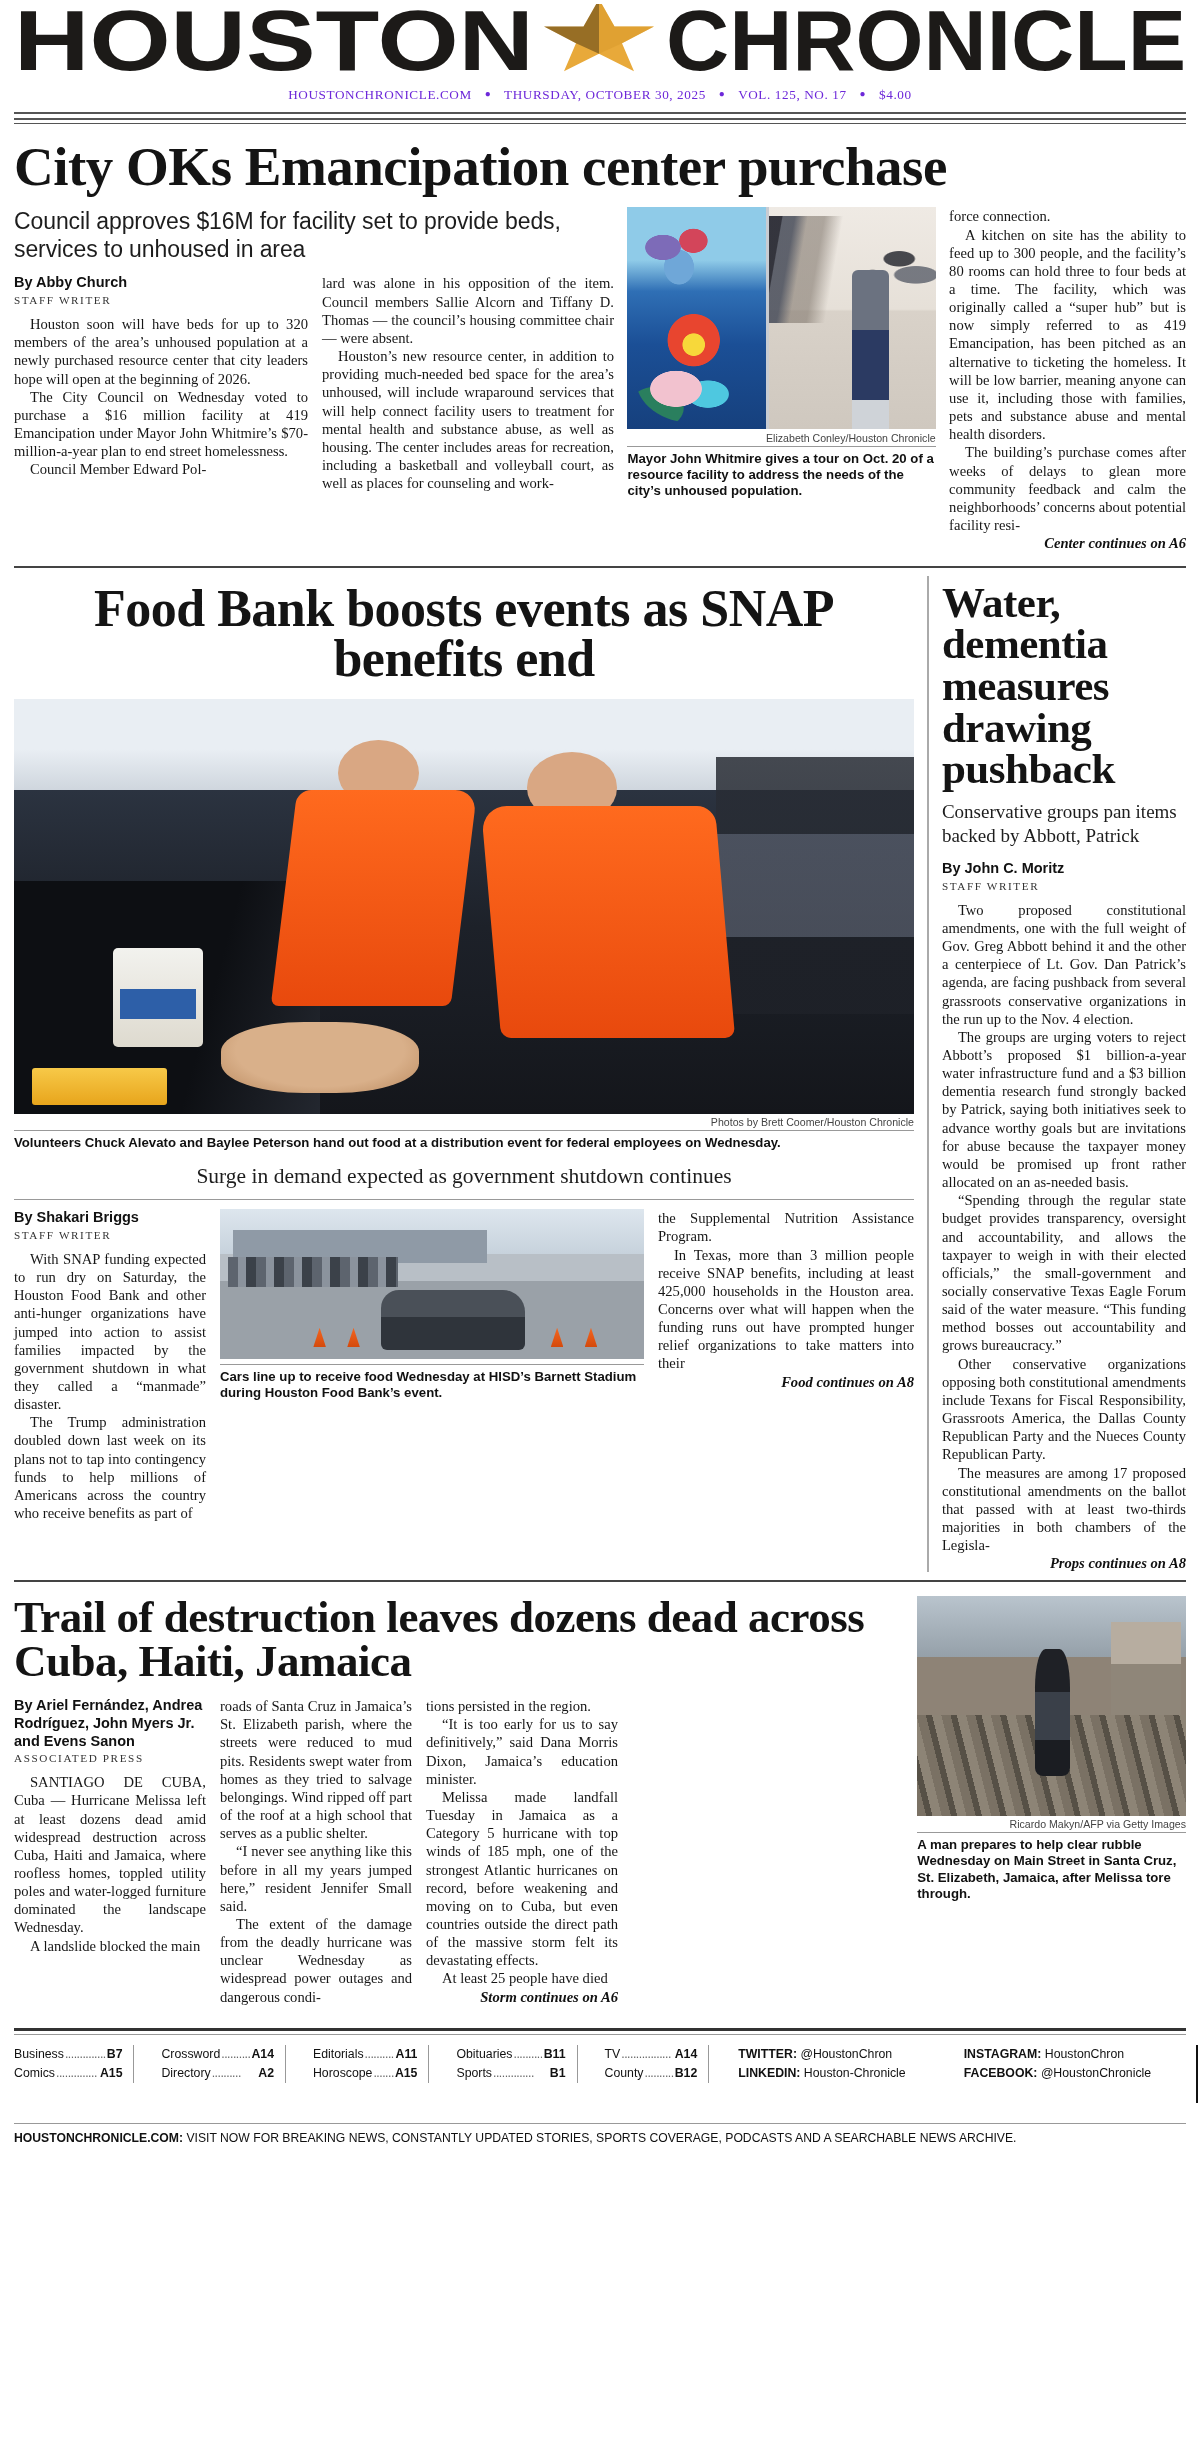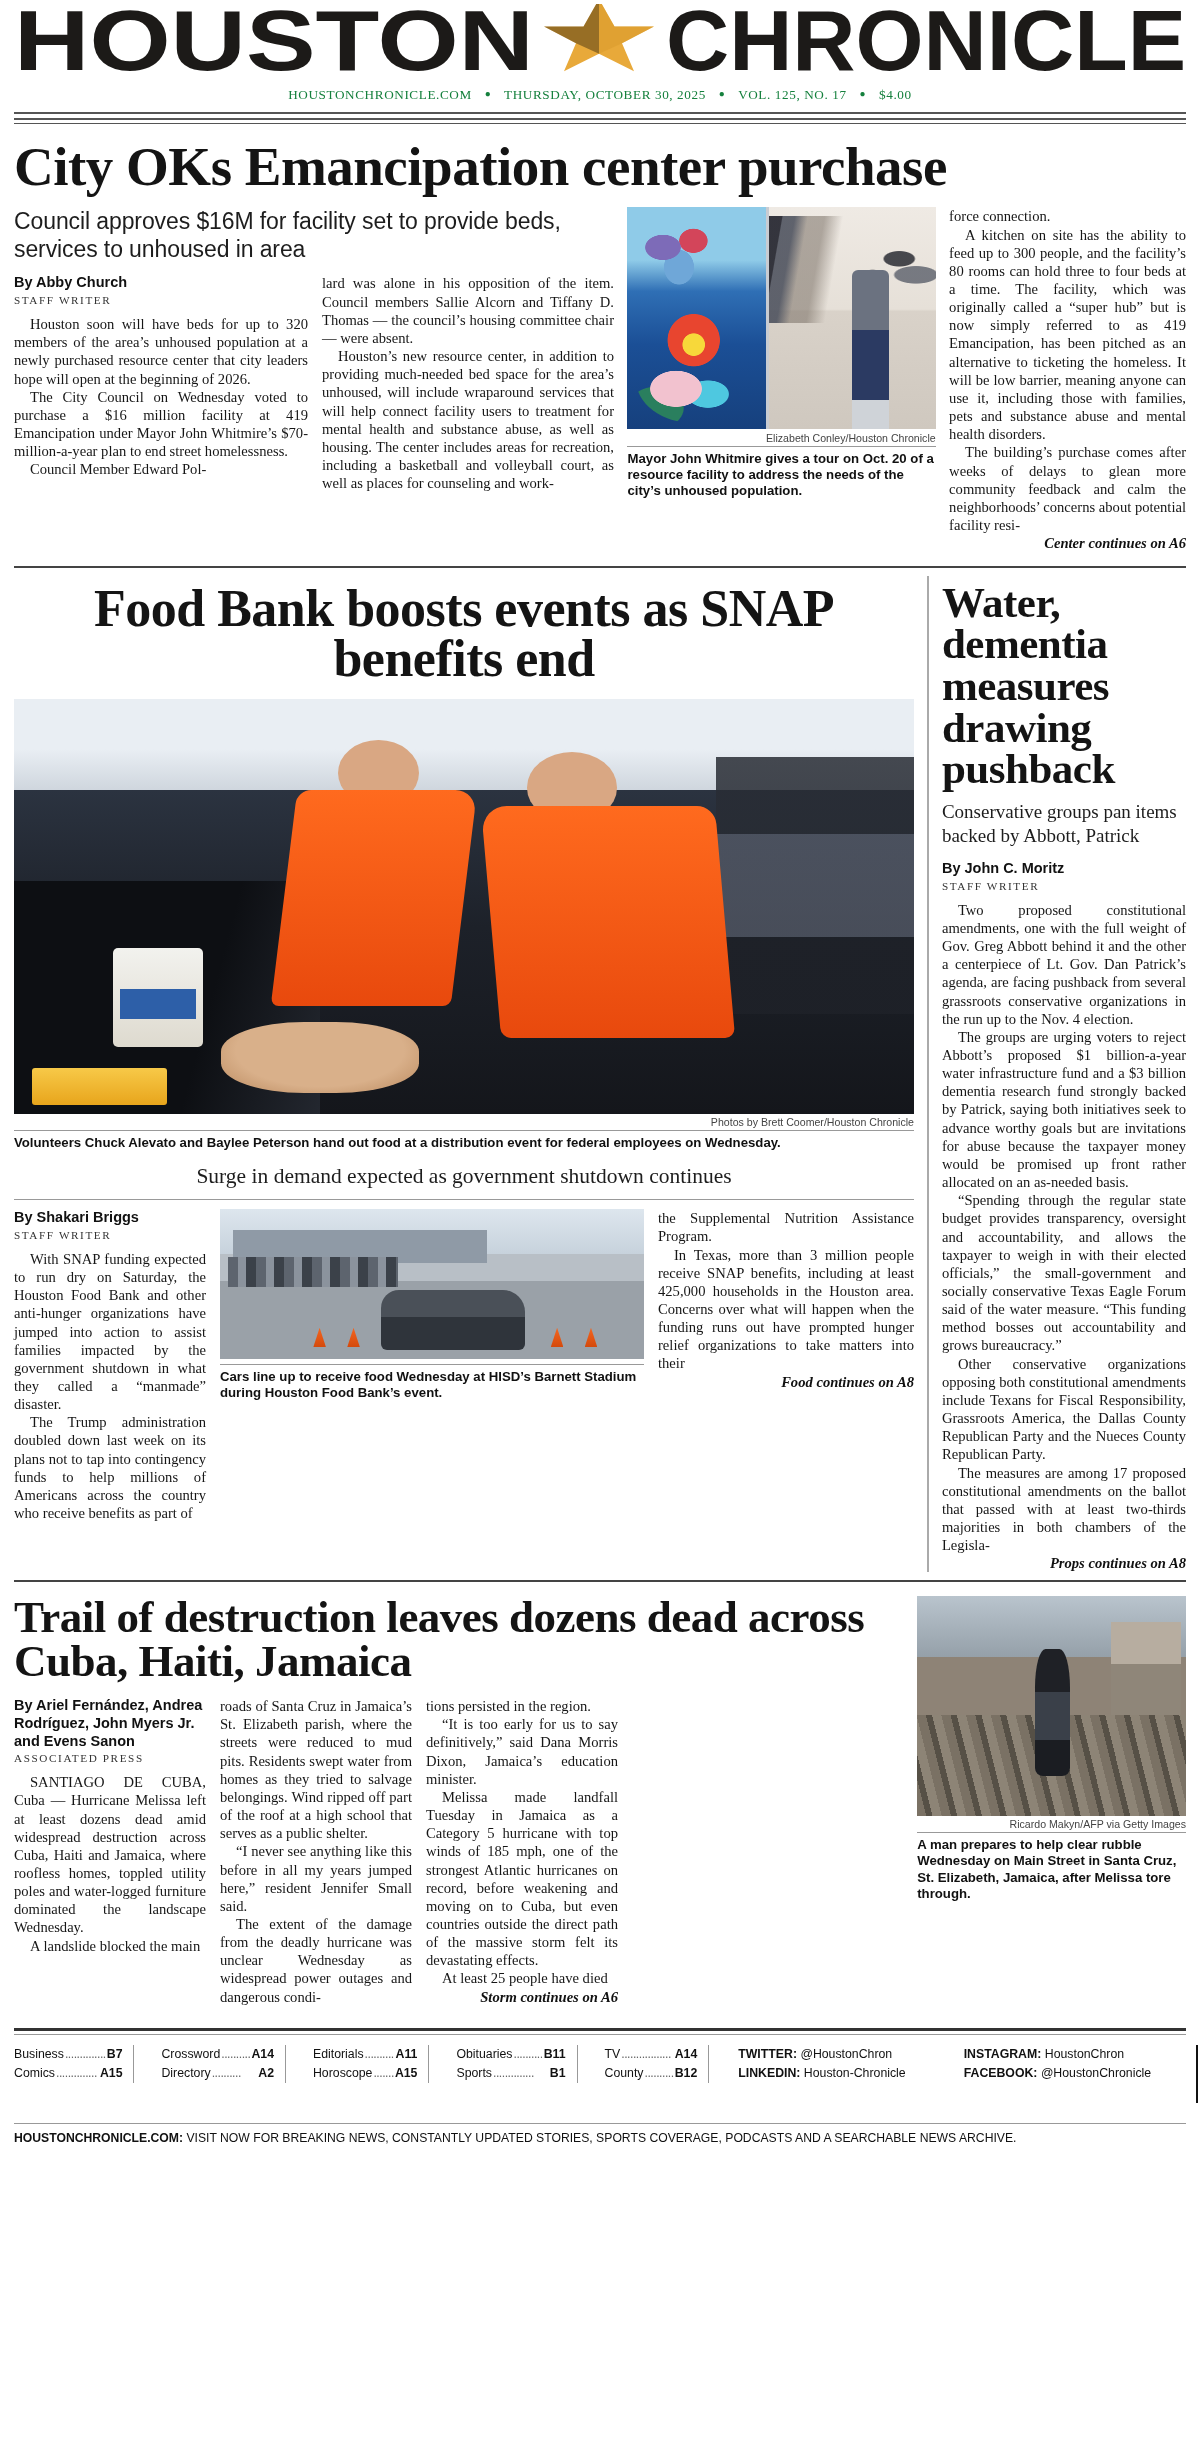--- a/index.html
+++ b/index.html
@@ -25,21 +25,21 @@
     justify-content: flex-start;
   }
   .masthead svg { display: block; width: 1172px; height: 72px; }
 
   .dateline {
     text-align: center;
     font-family: "Liberation Serif", serif;
     font-size: 13.2px;
     letter-spacing: 0.6px;
     padding: 11px 0 9px 0;
-    color: #15803d;
+    color: #6d28d9;
     white-space: nowrap;
   }
   .dateline .sep { padding: 0 9px; font-size: 10px; position: relative; top: -2px; }
 
   .rule-triple { width: 100%; padding-bottom: 2px; }
   .rule-triple .r1 { height: 2px; background: #555; }
   .rule-triple .gap { height: 4px; }
   .rule-triple .r2 { height: 1.5px; background: #555; }
   .rule-triple .gap2 { height: 3px; }
   .rule-triple .r3 { height: 1.5px; background: #555; }

